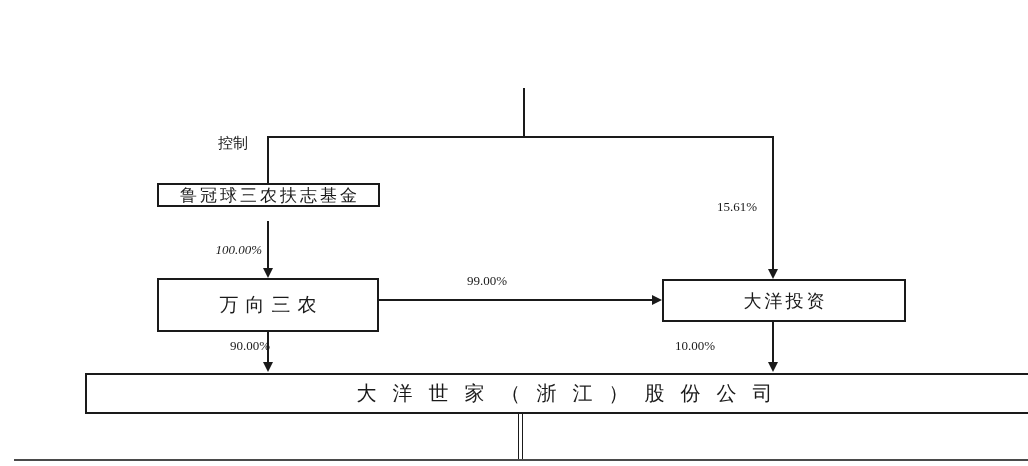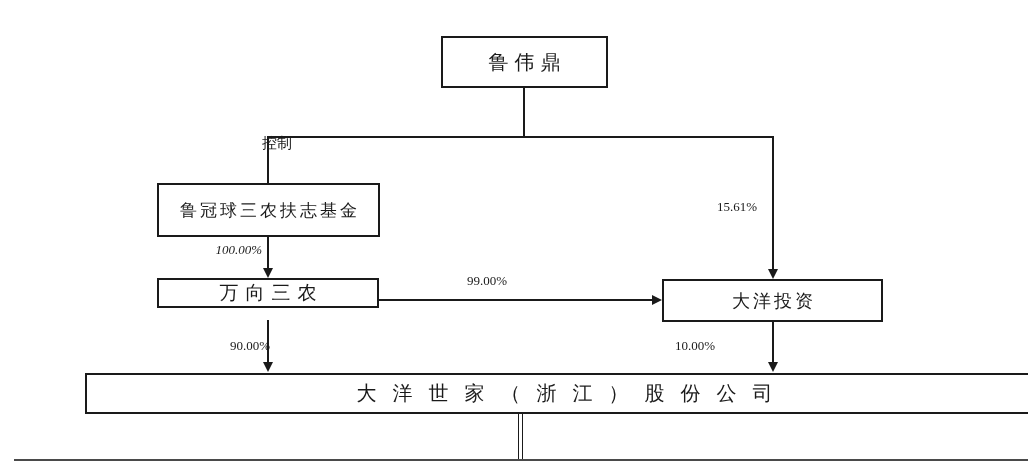--- a/index.html
+++ b/index.html
@@ -78,31 +78,30 @@
   <div class="line" style="left:379px; top:299px; width:275px; height:2px;"></div>
   <div class="line" style="left:267px; top:320px; width:2px; height:43px;"></div>
   <div class="line" style="left:772px; top:322px; width:2px; height:41px;"></div>
 
   <div class="arrow-down" style="left:263px; top:268px;"></div>
   <div class="arrow-down" style="left:768px; top:269px;"></div>
   <div class="arrow-right" style="left:652px; top:295px;"></div>
   <div class="arrow-down" style="left:263px; top:362px;"></div>
   <div class="arrow-down" style="left:768px; top:362px;"></div>
 
-  <div class="node" style="left:441px; top:36px; width:167px; height:52px; font-size:20px; letter-spacing:6px; text-indent:6px;">鲁伟鼎</div>
 
-  <div class="node" style="left:157px; top:183px; width:223px; height:54px; font-size:17px; letter-spacing:3px; text-indent:3px;">鲁冠球三农扶志基金</div>
+  <div class="node" style="left:157px; top:183px; width:223px; height:24px; font-size:17px; letter-spacing:3px; text-indent:3px;">鲁冠球三农扶志基金</div>
 
-  <div class="node" style="left:157px; top:278px; width:222px; height:30px; font-size:19px; letter-spacing:7px; text-indent:7px;">万向三农</div>
+  <div class="node" style="left:157px; top:278px; width:222px; height:54px; font-size:19px; letter-spacing:7px; text-indent:7px;">万向三农</div>
 
-  <div class="node" style="left:662px; top:279px; width:221px; height:43px; font-size:18px; letter-spacing:3px; text-indent:3px;">大洋投资</div>
+  <div class="node" style="left:662px; top:279px; width:244px; height:43px; font-size:18px; letter-spacing:3px; text-indent:3px;">大洋投资</div>
 
   <div class="node" style="left:85px; top:373px; width:959px; height:41px; font-size:20px; letter-spacing:16px; text-indent:16px;">大洋世家（浙江）股份公司</div>
 
-  <div class="ctrl-lbl" style="left:218px; top:134px;margin-left:44px;">控制</div>
+  <div class="ctrl-lbl" style="left:218px; top:134px;">控制</div>
 
   <div class="lbl lbl-right" style="left:200px; top:242px; width:62px;font-style:italic;">100.00%</div>
 
   <div class="lbl lbl-center" style="left:467px; top:273px; width:62px;">99.00%</div>
 
   <div class="lbl lbl-right" style="left:695px; top:199px; width:62px;">15.61%</div>
 
   <div class="lbl lbl-right" style="left:208px; top:338px; width:62px;">90.00%</div>
 
   <div class="lbl lbl-right" style="left:653px; top:338px; width:62px;">10.00%</div>

